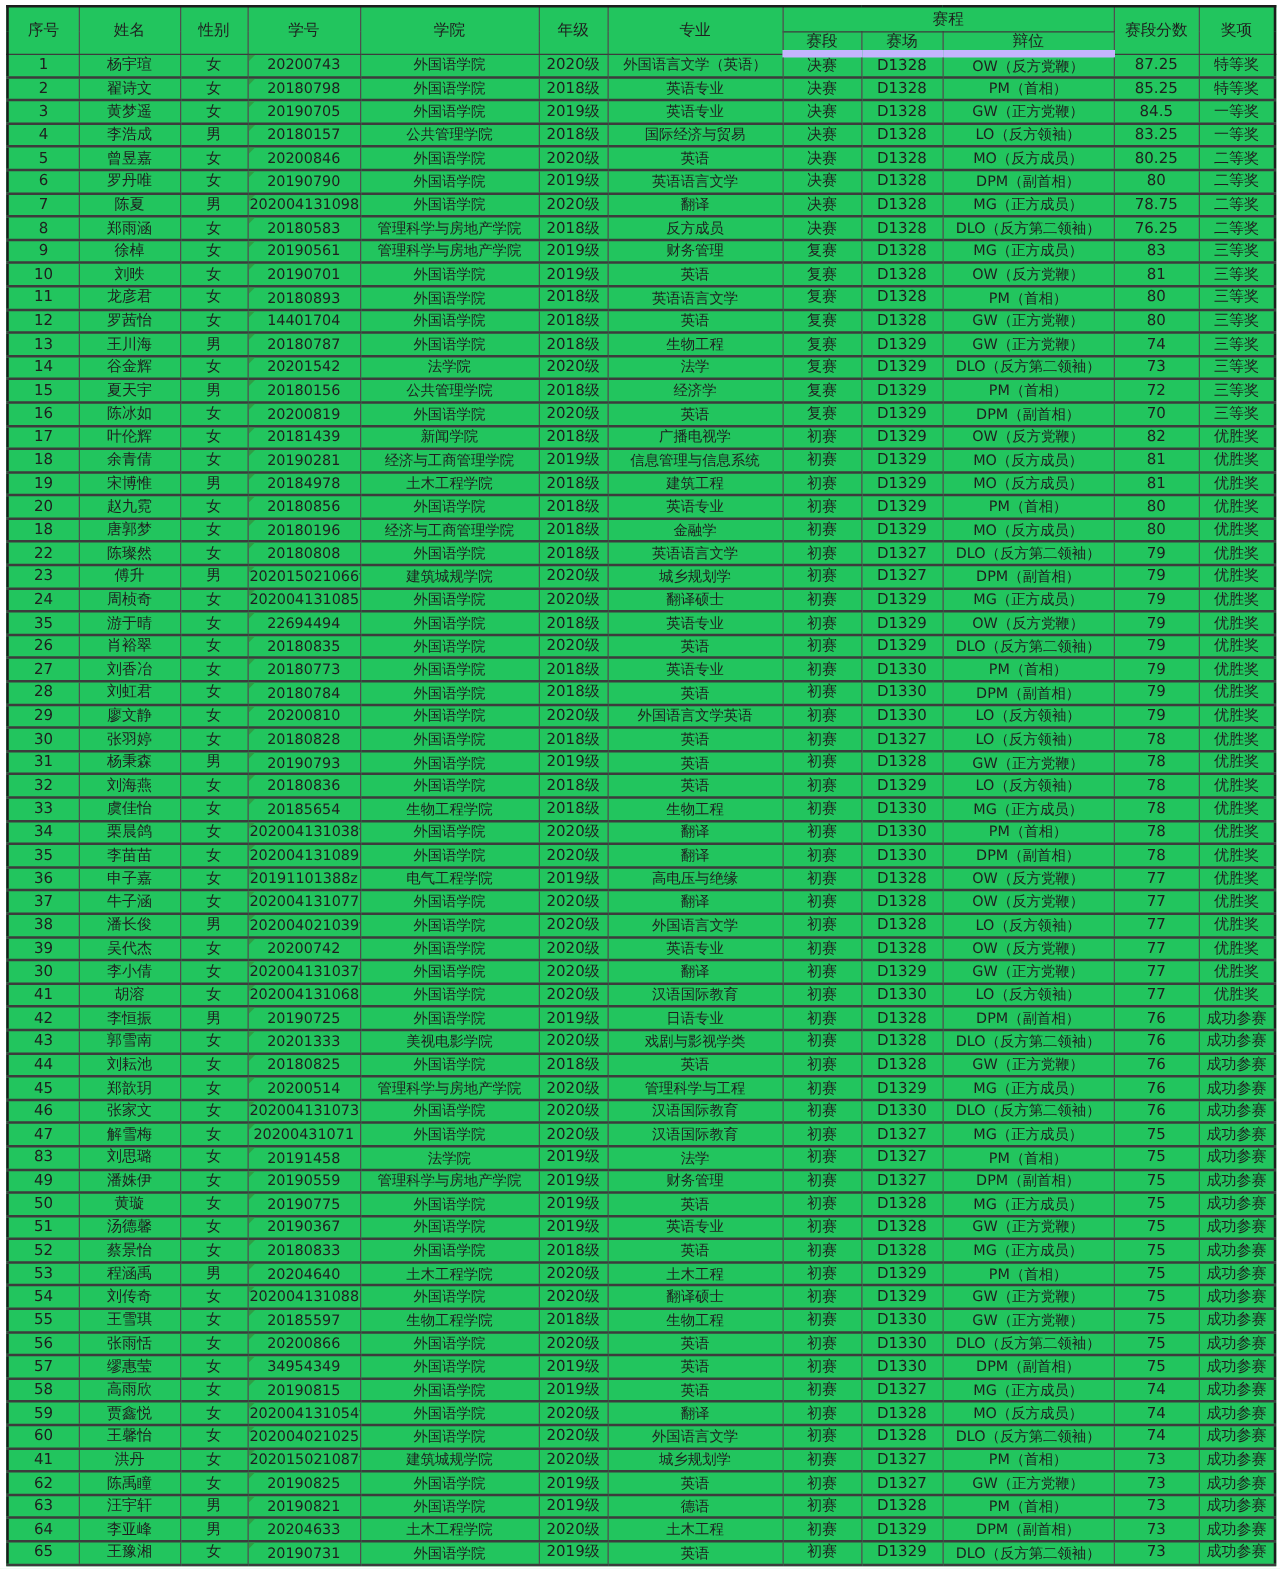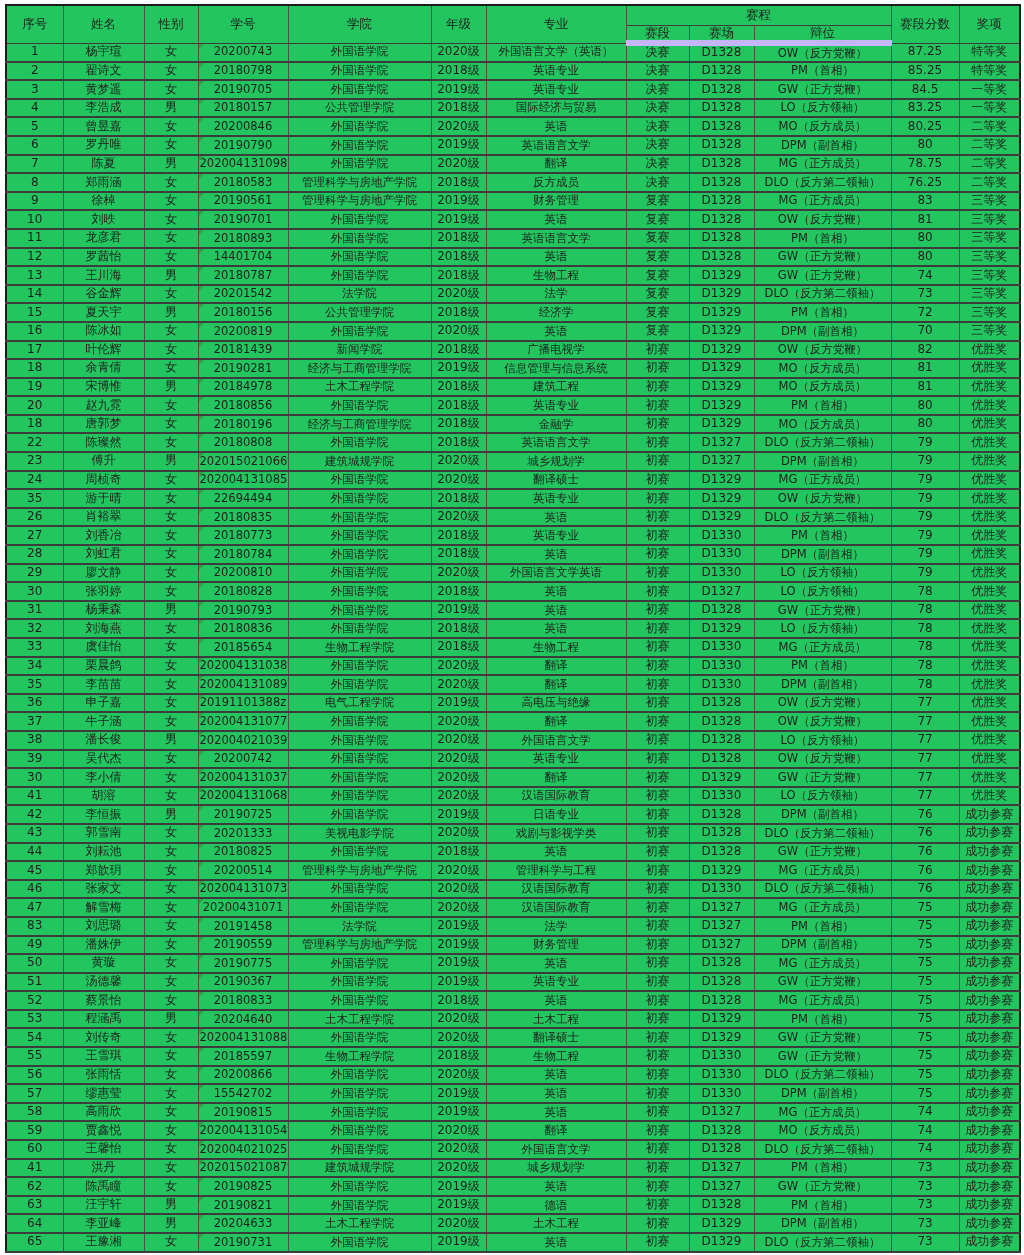--- a/index.html
+++ b/index.html
@@ -893,21 +893,21 @@
     <td class="c-venue">D1330</td>
     <td class="c-pos">DLO（反方第二领袖）</td>
     <td class="c-score">75</td>
     <td class="c-award">成功参赛</td>
   </tr>
 
   <tr>
     <td class="c-no">57</td>
     <td class="c-name">缪惠莹</td>
     <td class="c-gender">女</td>
-    <td class="c-id"><span class="corner"></span><span class="val">15542702</span></td>
+    <td class="c-id"><span class="corner"></span><span class="val">34954349</span></td>
     <td class="c-college">外国语学院</td>
     <td class="c-grade">2019级</td>
     <td class="c-major">英语</td>
     <td class="c-stage">初赛</td>
     <td class="c-venue">D1330</td>
     <td class="c-pos">DPM（副首相）</td>
     <td class="c-score">75</td>
     <td class="c-award">成功参赛</td>
   </tr>
 

